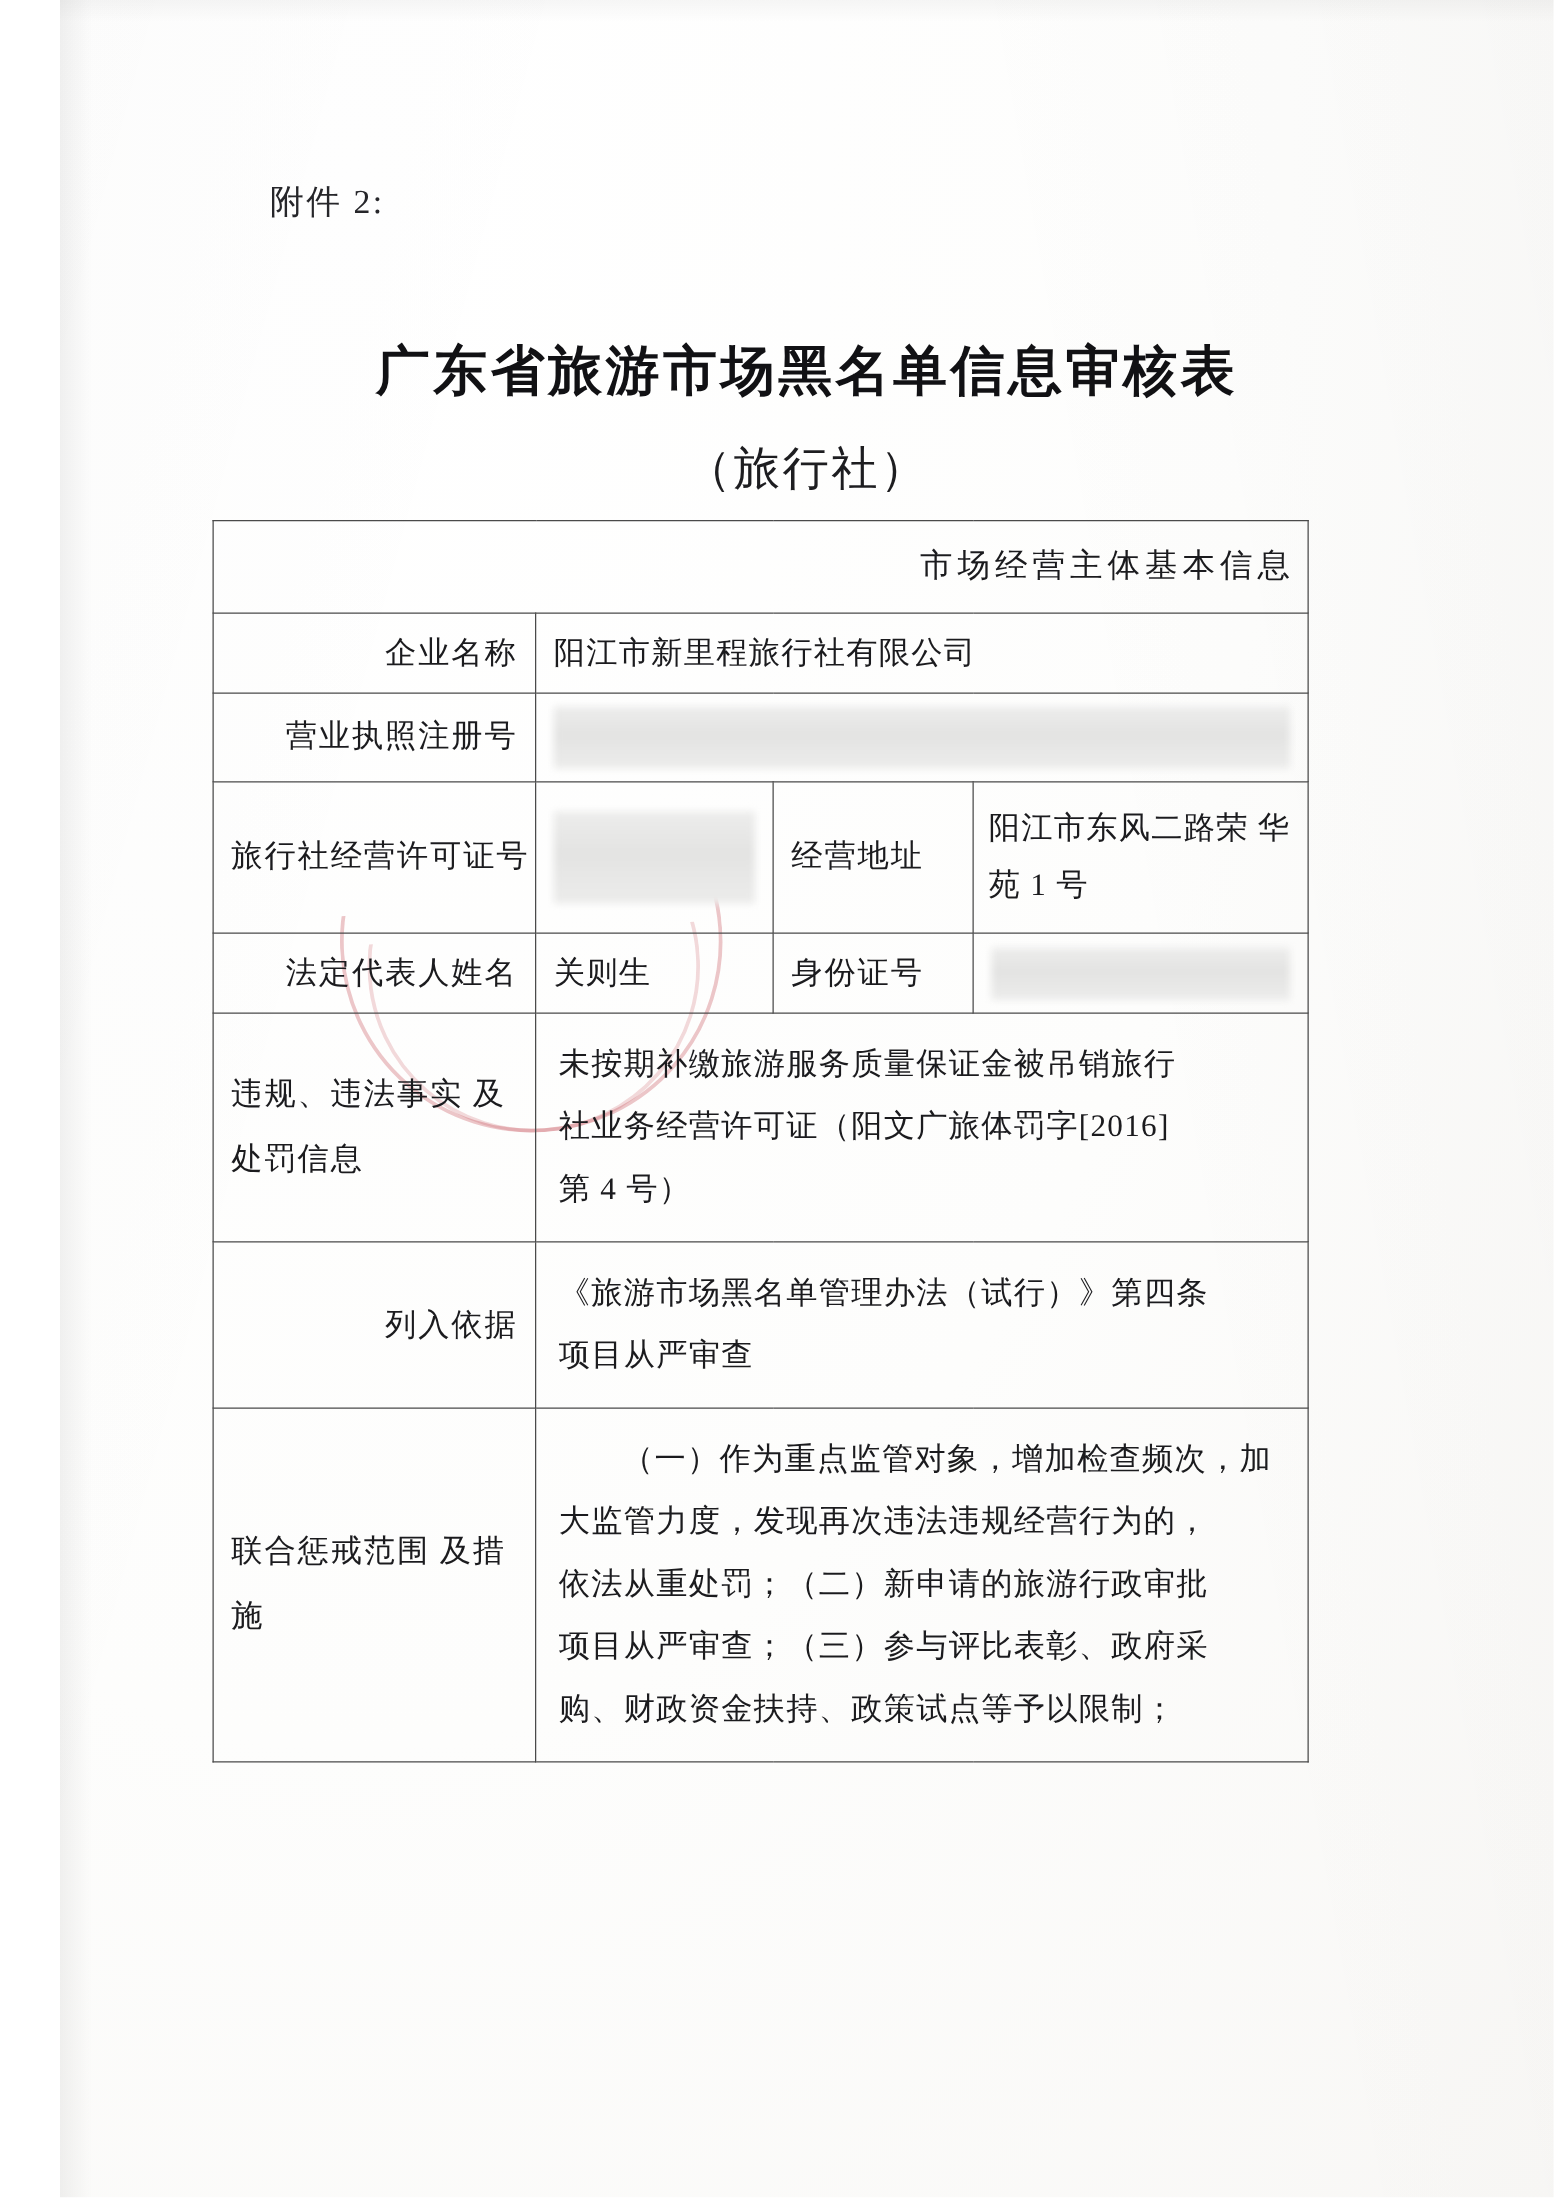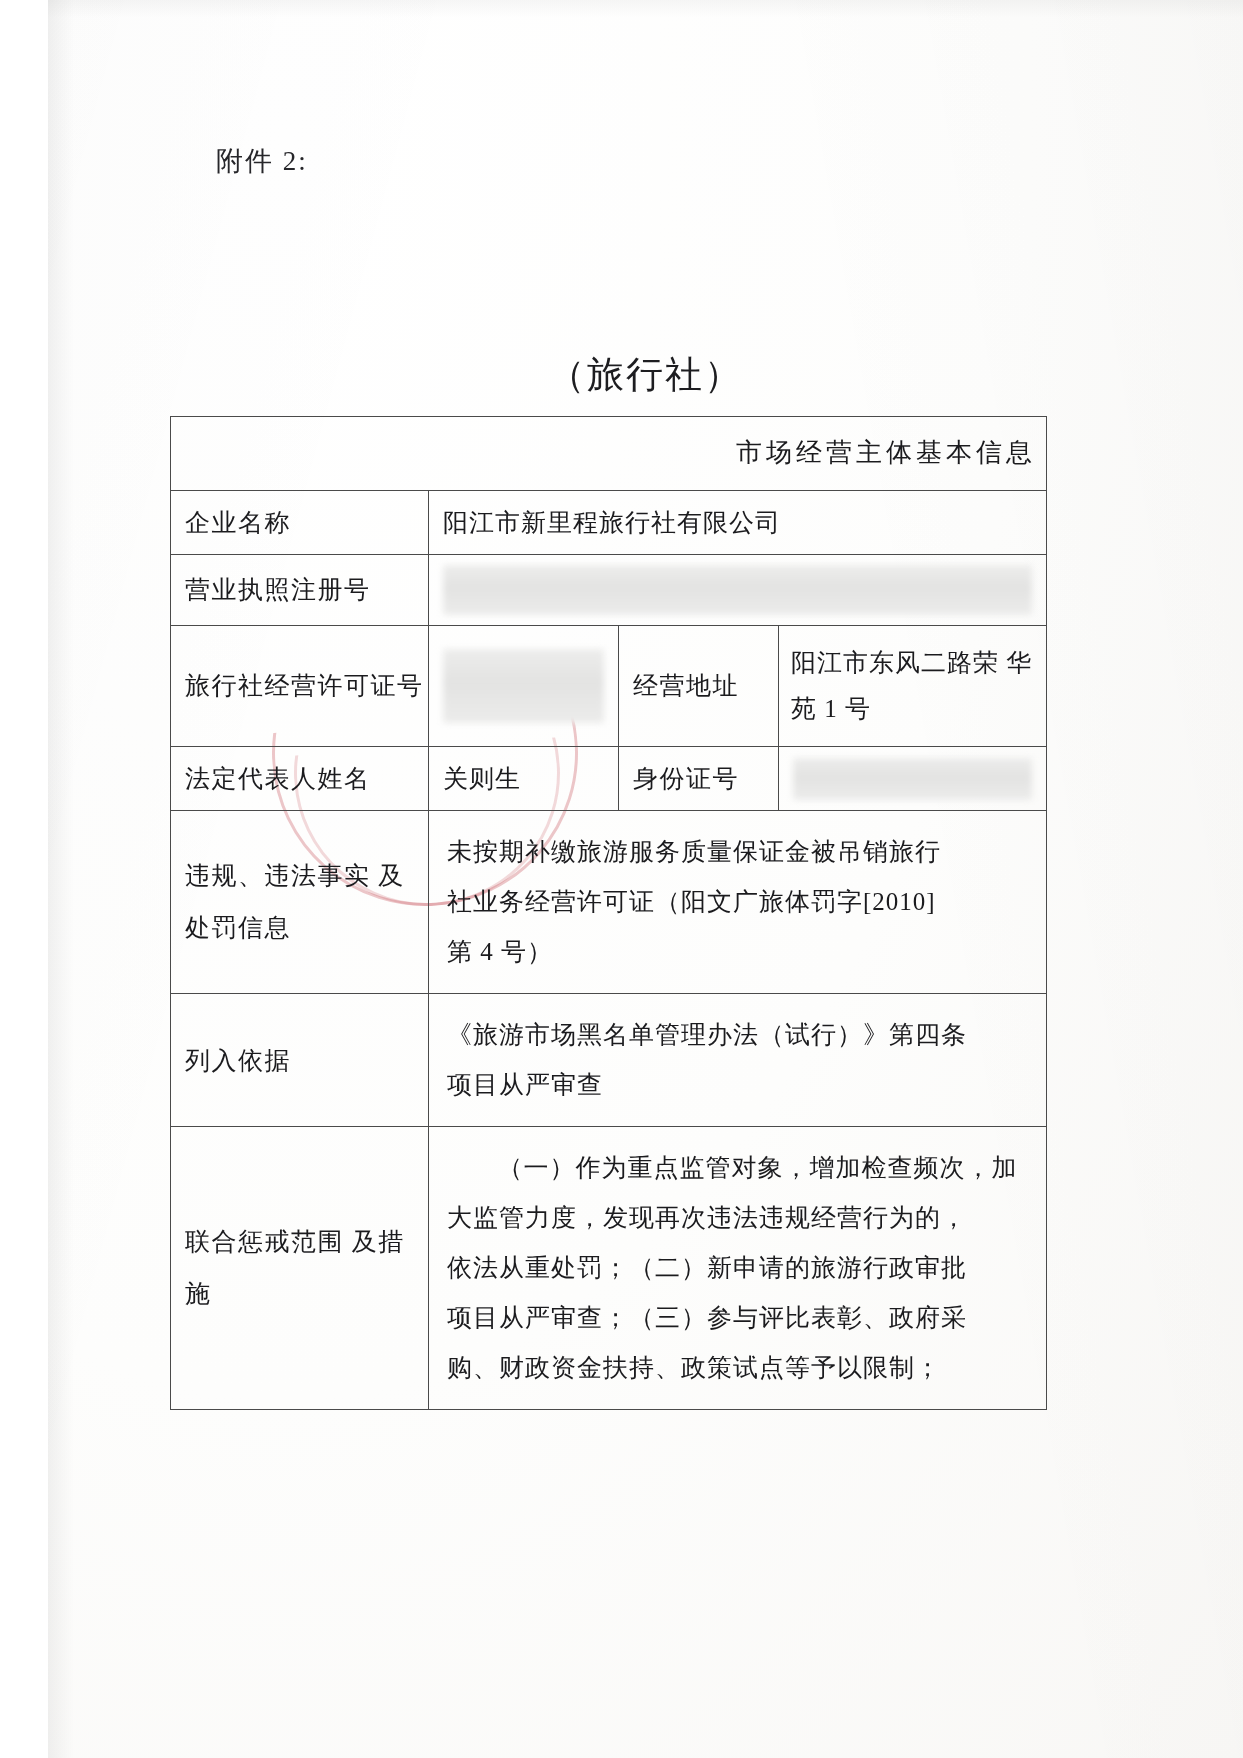--- a/index.html
+++ b/index.html
@@ -86,20 +86,21 @@
   td.section-head {
     text-align: right;
     font-size: 26px;
     letter-spacing: 4px;
     padding: 14px 10px;
   }
   td.label {
     width: 258px;
     white-space: nowrap;
     letter-spacing: 1.5px;
+    text-align: right;
   }
   td.label-narrow {
     width: 258px;
     letter-spacing: 1.5px;
     line-height: 2.1;
   }
   td.mid-label {
     width: 160px;
     white-space: nowrap;
     letter-spacing: 1.5px;
@@ -166,20 +167,21 @@
 <div class="page">
   <div class="paper-noise"></div>
   <div class="edge-shadow-left"></div>
   <div class="edge-shadow-top"></div>
 
   <div class="stamp-arc"></div>
   <div class="stamp-arc two"></div>
 
   <div class="attachment-label">附件 2:</div>
 
+  <div class="doc-title">广东省旅游市场黑名单信息审核表</div>
 
   <div class="doc-subtitle">（旅行社）</div>
 
   <table class="form-table">
     <colgroup>
       <col style="width:258px">
       <col style="width:190px">
       <col style="width:160px">
       <col style="width:268px">
     </colgroup>
@@ -222,21 +224,21 @@
       </tr>
 
 
       <tr>
         <td class="label-narrow">
           <span class="line">违规、违法事实</span>
           <span class="line">及处罚信息</span>
         </td>
         <td class="body-cell" colspan="3">
           <span class="line">未按期补缴旅游服务质量保证金被吊销旅行</span>
-          <span class="line">社业务经营许可证（阳文广旅体罚字[2010]</span>
+          <span class="line">社业务经营许可证（阳文广旅体罚字[2016]</span>
           <span class="line">第 4 号）</span>
         </td>
       </tr>
 
       <tr>
         <td class="label">列入依据</td>
         <td class="body-cell" colspan="3">
           <span class="line">《旅游市场黑名单管理办法（试行）》第四条</span>
           <span class="line">项目从严审查</span>
         </td>

